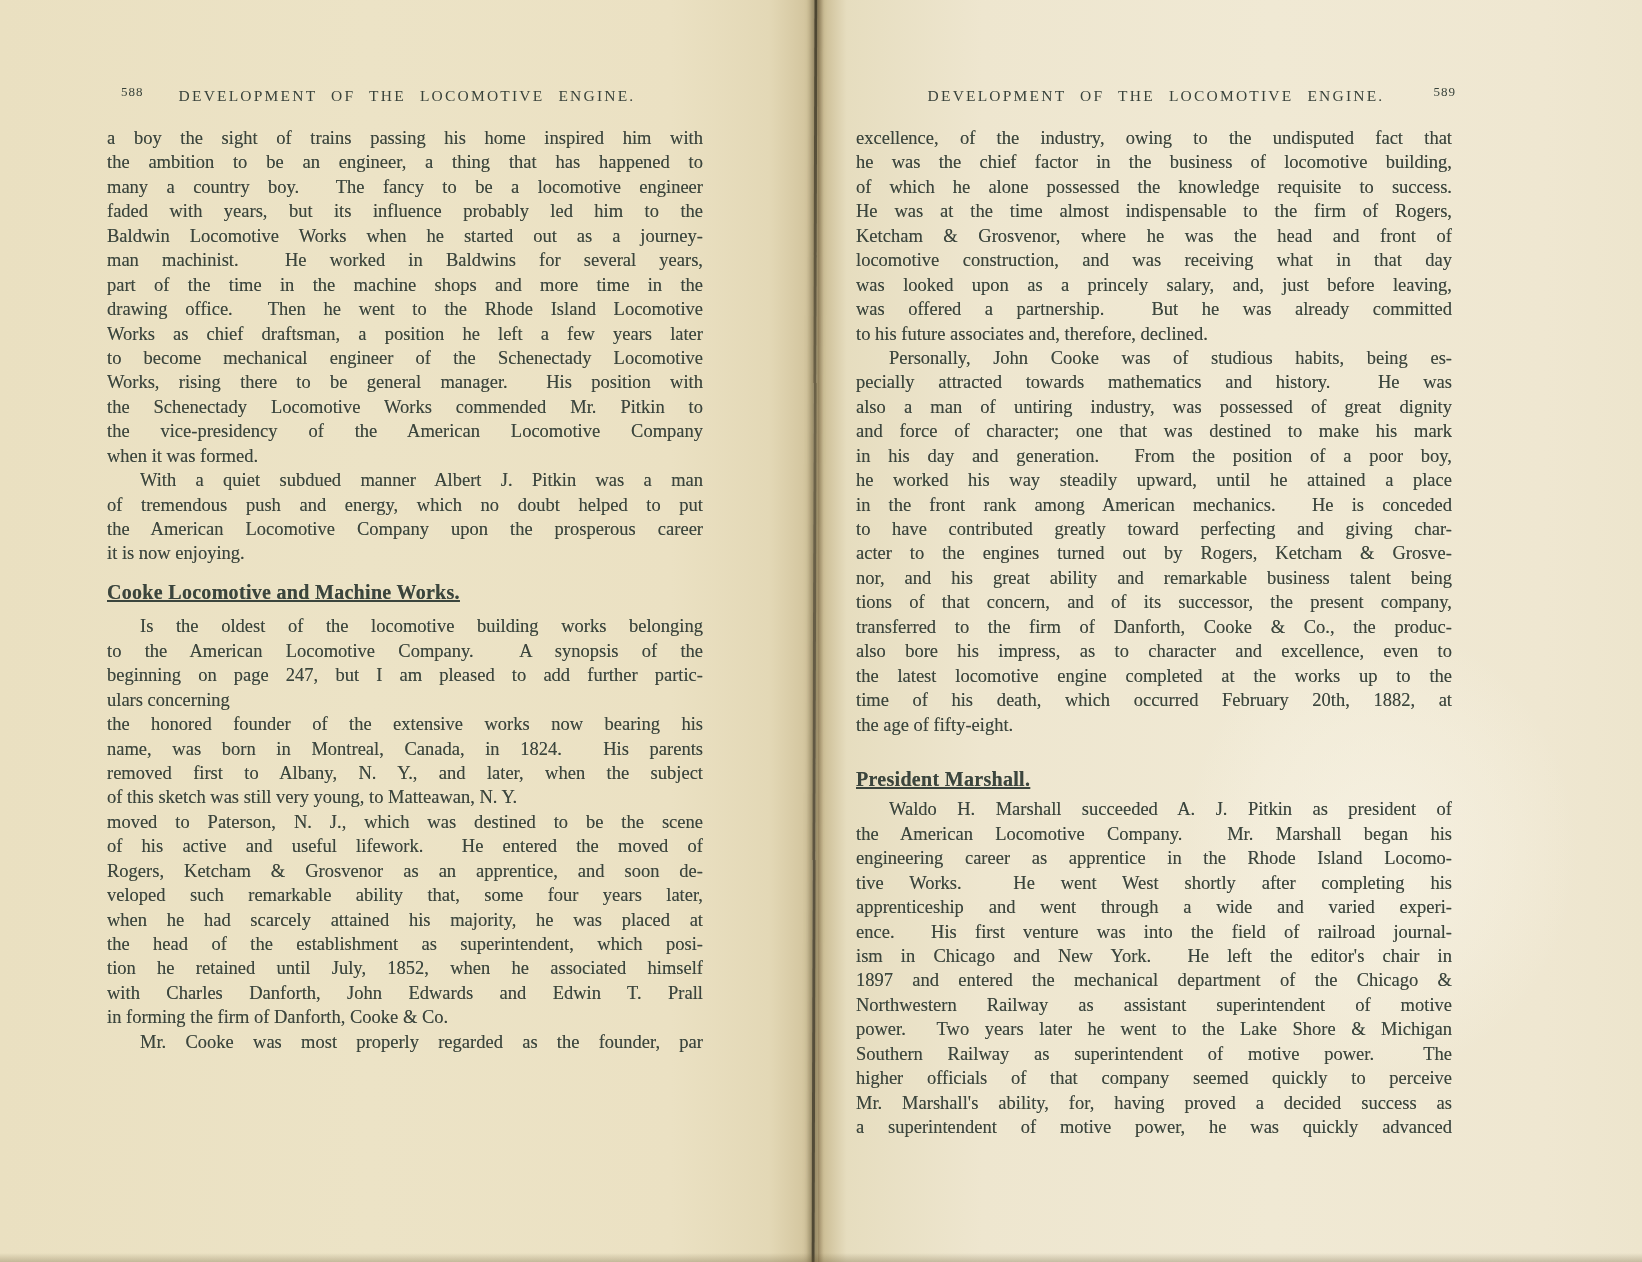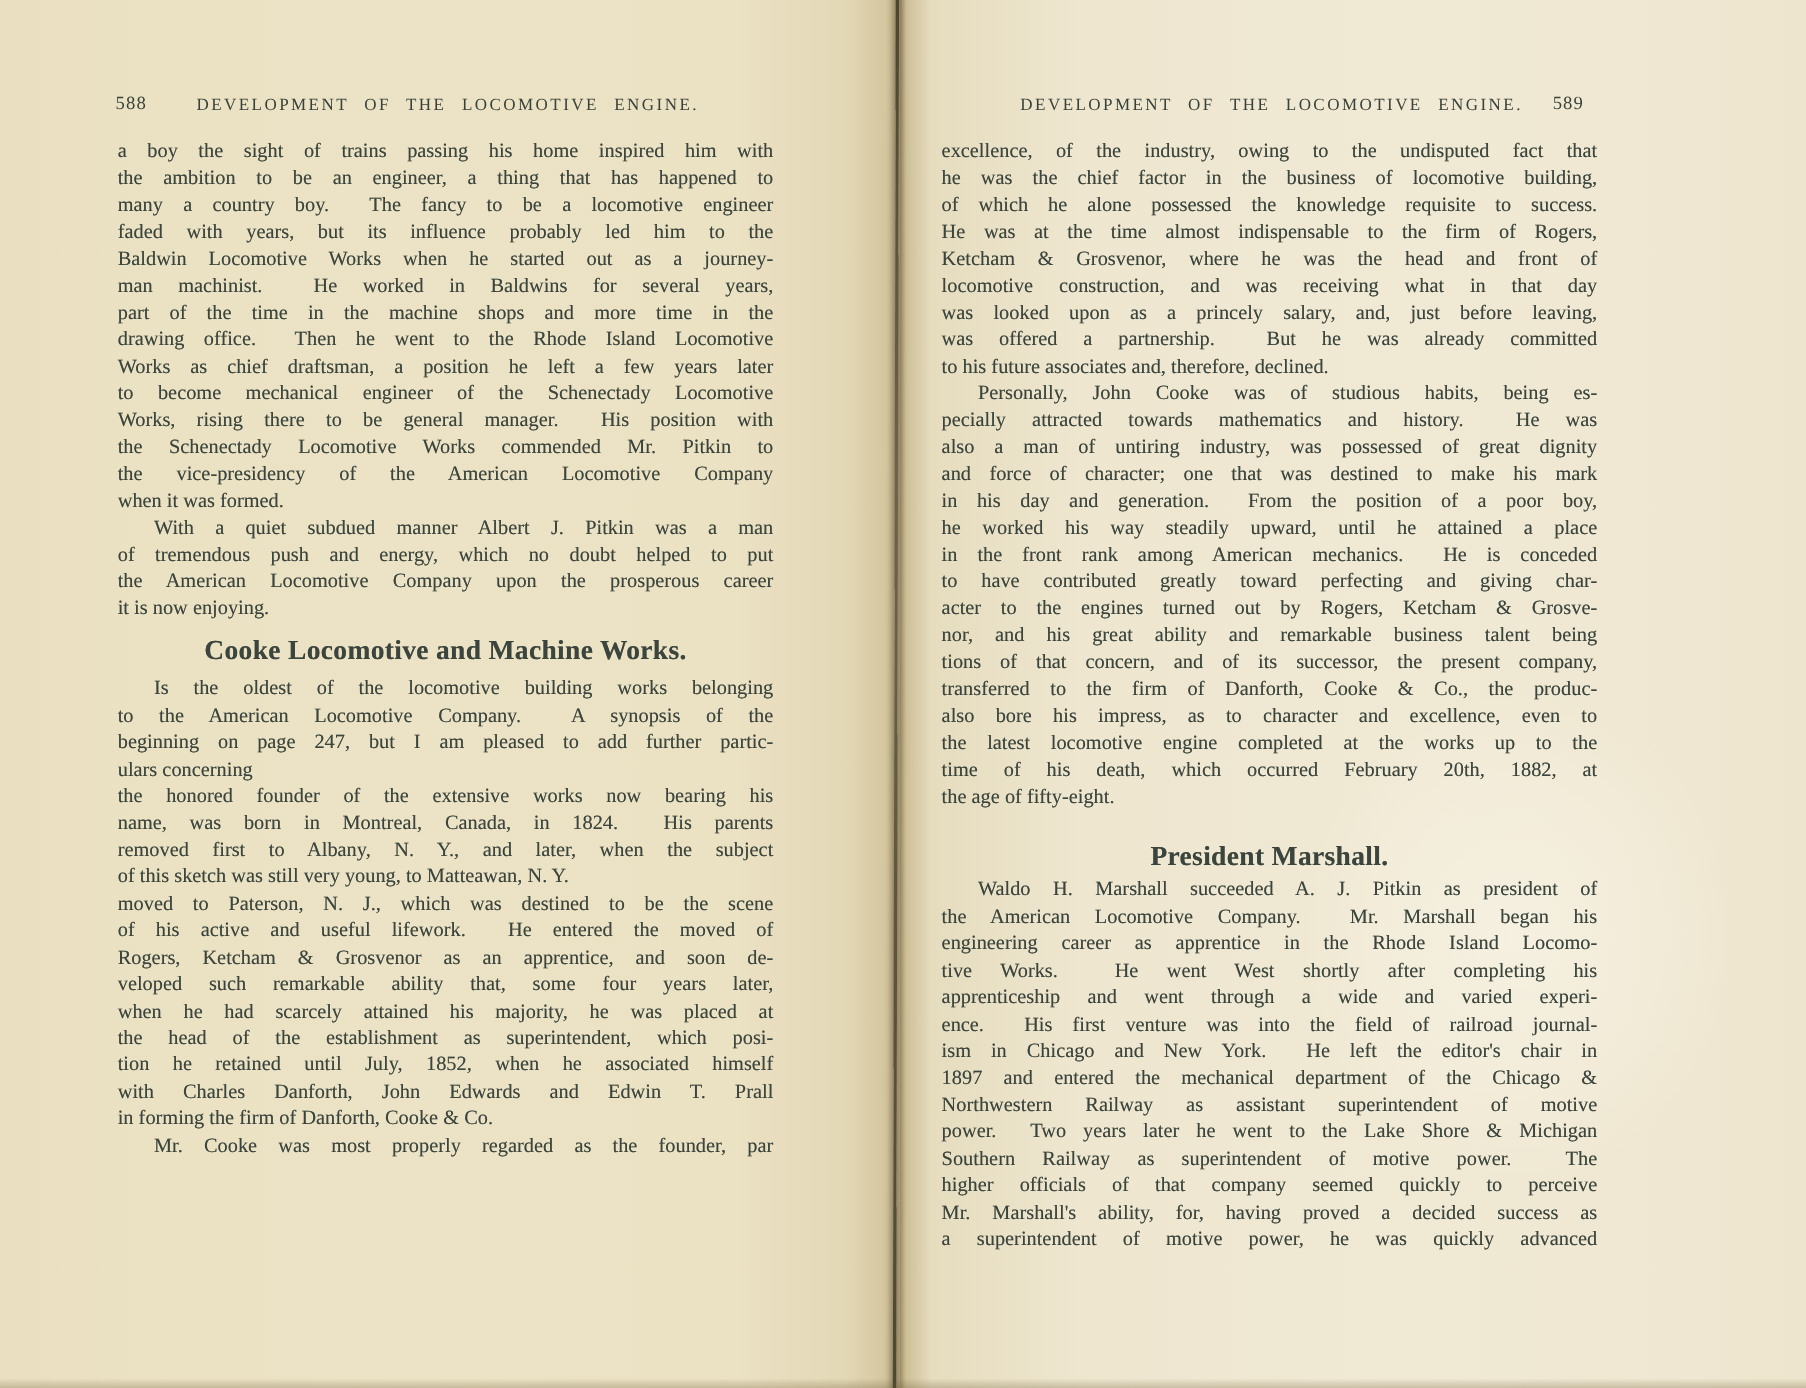--- a/index.html
+++ b/index.html
@@ -39,40 +39,41 @@
   .content-left  { left:107px; }
   .content-right { left:856px; }
 
   .running-header {
     position:absolute; top:87px; left:0; right:0; height:26px;
     font-size:15.5px; letter-spacing:2.2px; word-spacing:8px;
     text-align:center; color:#38423a;
   }
   .pagenum {
     position:absolute; top:-3px;
-    font-size:17px; letter-spacing:1px; word-spacing:0;
+    font-size:13px; letter-spacing:1px; word-spacing:0;margin-left:16px;
   }
   .pagenum-left { left:-2px; }
-  .pagenum-right { right:16px;text-align:right; }
+  .pagenum-right { right:0;text-align:right; }
 
   .body { position:absolute; top:126px; left:0; right:4px; }
   .line {
     height:24.45px; line-height:24.45px;
     font-size:18.5px;
     text-align:justify; text-align-last:justify;
     white-space:pre-wrap;
     text-shadow:0 0 .4px rgba(59,69,61,.55);
   }
   .line.pend { text-align-last:left; }
   .line.ind  { text-indent:33px; }
 
   .heading {
-    text-align:center; font-weight:bold;
-    font-size:25px; line-height:24.45px; letter-spacing:.3px;
+    text-align:left; font-weight:bold;
+    font-size:20px; line-height:24.45px; letter-spacing:.3px;
     text-shadow:0 0 .4px rgba(47,58,50,.6);
+    text-decoration:underline;
   }
   .heading.normal { margin:14px 0 10px; }
   .heading.tight  { margin:6px 0 6px; }
   .heading.loose  { margin:30px 0 6px; }
 </style>
 </head>
 <body>
 
 <div class="scan" style="color: rgb(59, 69, 61);">
   <div class="page page-left"></div>

